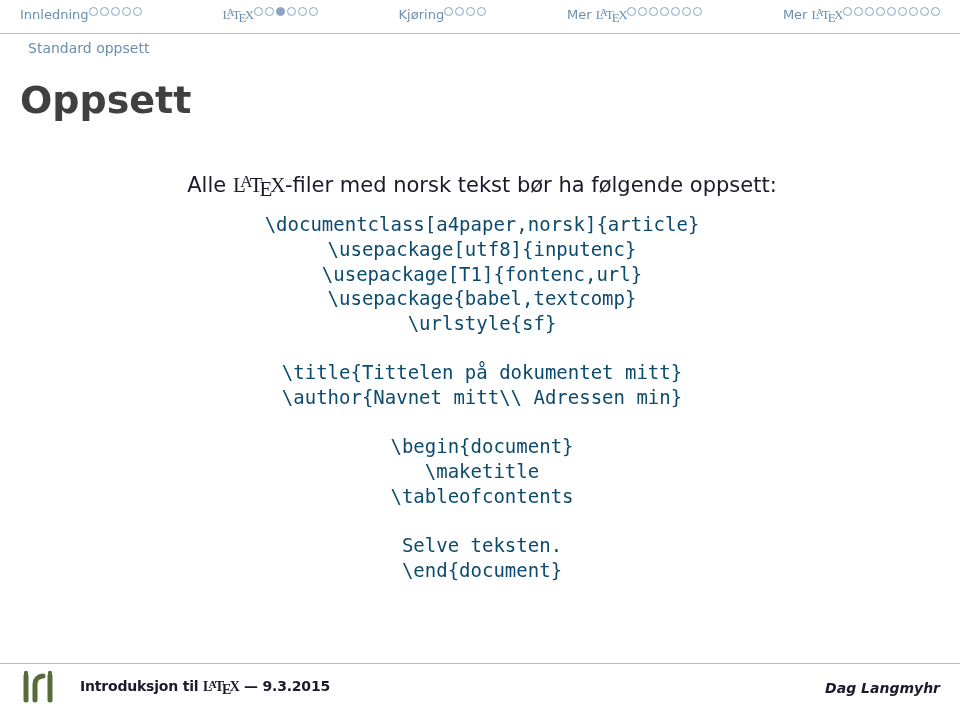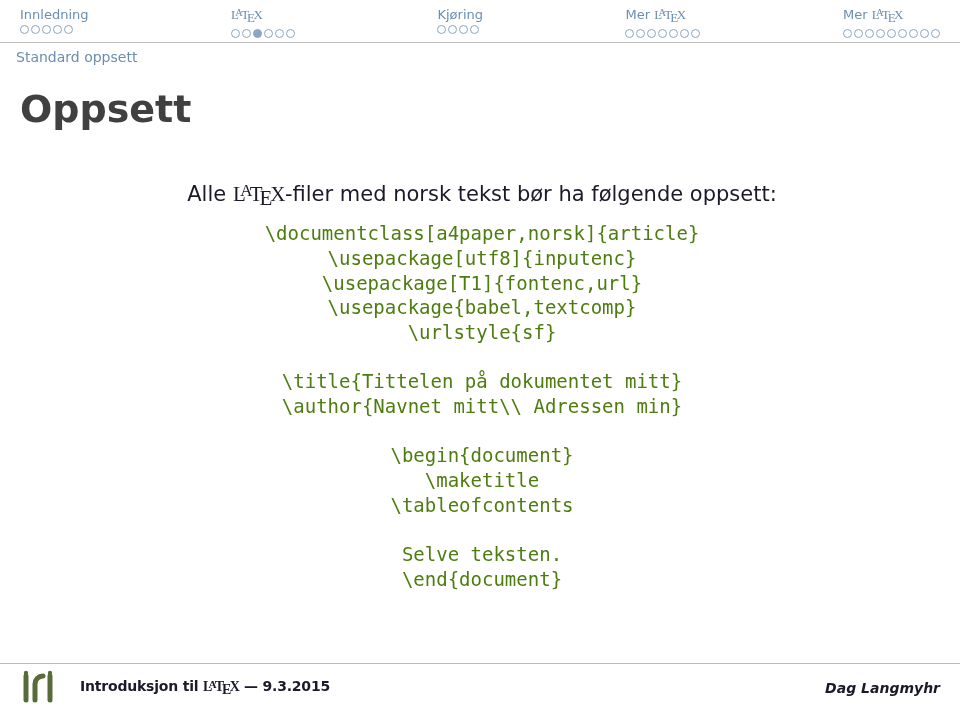--- a/index.html
+++ b/index.html
@@ -11,36 +11,36 @@
     position: relative;
     overflow: hidden;
   }
   .navbar {
     display: flex;
     justify-content: space-between;
     padding: 7px 20px 2px 20px;
     font-size: 13px;
     color: #6b8eb0;
   }
-  .nav-item { display:flex; flex-direction:column; align-items:flex-start; }
+  .nav-item { display:flex; flex-direction:row; align-items:flex-start; }
   .nav-label { margin-bottom: 3px; cursor: pointer; }
   .dotrow { display:flex; gap:2px; }
   .dot {
     width: 9px; height: 9px; border-radius: 50%;
     border: 1px solid #8aa6c1;
     background: transparent;
   }
   .dot.filled { background: #8aa6c1; }
   .rule {
     border: none;
     border-top: 1px solid #bcbcbc;
     margin: 2px 0 0 0;
   }
   .subhead {
-    padding: 6px 20px 0 16px;
+    padding: 6px 20px 0 28px;
     font-size: 14px;
     color: #6b8eb0;
   }
   .title {
     padding: 22px 20px 10px 20px;
     color: #404040;
     font-size: 38px;
     font-weight: bold;
   }
   .body {
@@ -53,21 +53,21 @@
   .latex {
     font-family: Liberation Serif, serif;
     letter-spacing: -0.5px;
     display:inline-block;
   }
   .latex .a { font-size:0.8em; vertical-align: 0.28em; margin-left:-0.3em; margin-right:-0.12em; }
   .latex .e { vertical-align: -0.22em; margin-left:-0.12em; margin-right:-0.08em; }
   pre.code {
     font-family: "DejaVu Sans Mono", "Courier New", monospace;
     font-size: 19px;
-    color: #4d7c0f;
+    color: #0c4a6e;
     white-space: pre;
     line-height: 1.3;
     margin-top: 4px;
   }
   .footer {
     position: absolute;
     left: 0; right: 0; bottom: 0;
     height: 56px;
   }
   .footer-rule {

